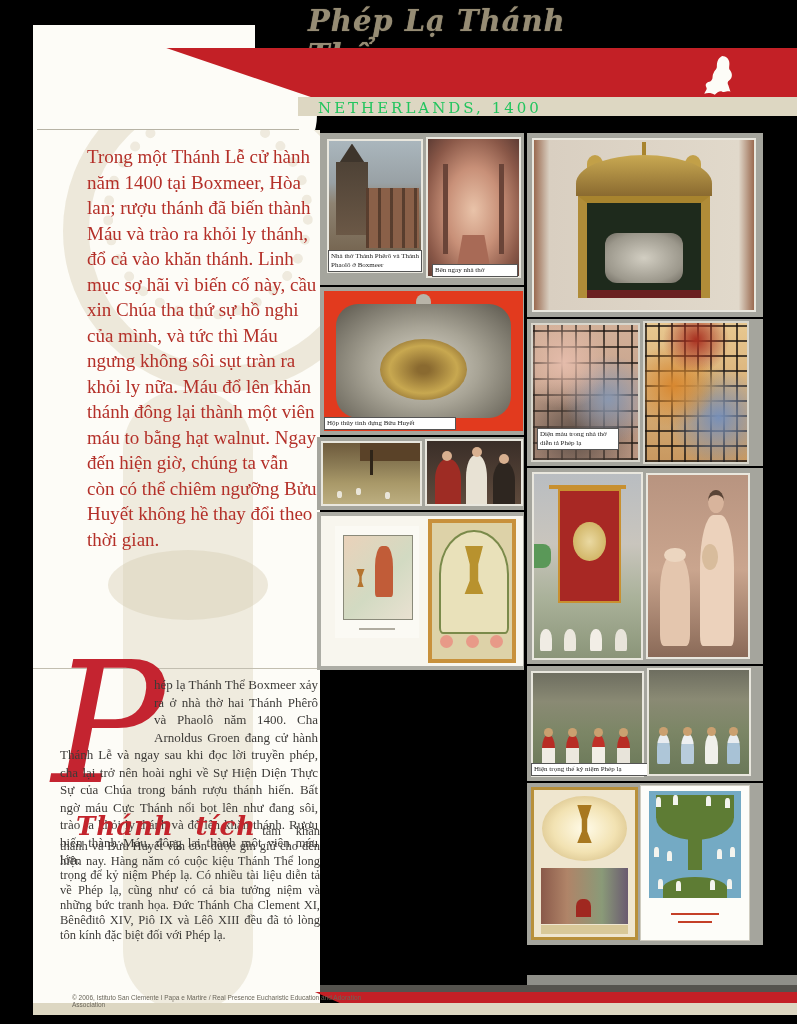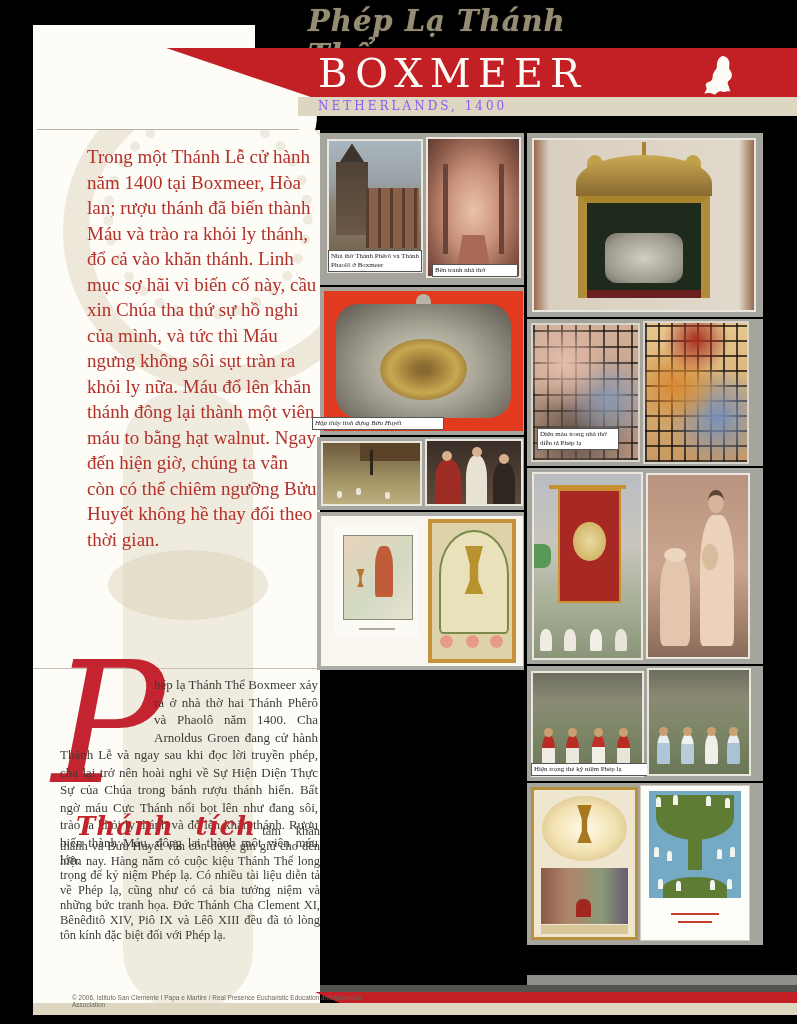--- a/index.html
+++ b/index.html
@@ -24,21 +24,21 @@
 
   
   .script-title{left:308px;top:4px;width:320px;font-family:"DejaVu Serif",serif;
       font-style:italic;font-weight:bold;font-size:29px;color:#968c74;letter-spacing:1px;
       text-shadow:0 0 1px #7c7460;}
   .red-band{left:140px;top:48px;width:657px;height:49px;background:#c32026;
       clip-path:polygon(4% 0,100% 0,100% 100%,26% 100%);}
   .city{left:318px;top:50px;font-family:"DejaVu Serif",serif;font-size:40px;color:#fdfcf7;
       letter-spacing:7px;}
   .beige-strip{left:298px;top:97px;width:499px;height:19px;background:#ddd7c2;}
-  .subtitle{left:318px;top:99px;font-family:"DejaVu Serif",serif;font-size:12px;color:#8b5cf6;
+  .subtitle{left:318px;top:99px;font-family:"DejaVu Serif",serif;font-size:15px;color:#22c55e;
       letter-spacing:3px;}
   .nl-map{left:698px;top:54px;width:44px;height:46px;}
 
   
   .intro{left:87px;top:144px;width:233px;font-size:19px;line-height:25.5px;color:#b43029;}
   .dropcap{left:52px;top:640px;font-family:"DejaVu Serif",serif;font-style:italic;
       font-size:168px;line-height:1;color:#c42430;}
   .story{left:60px;top:676px;width:258px;font-size:13px;line-height:17.5px;color:#3d3b38;
       text-align:justify;}
   .pspacer{float:left;width:94px;height:56px;}
@@ -220,21 +220,20 @@
     <div class="wm-ring"></div>
     <div class="wm-ring2"></div>
     <div class="wm-knob"></div>
     <div class="wm-stem"></div>
   </div>
   <div class="abs rule1"></div>
   <div class="abs rule2"></div>
 
   <div class="abs script-title">Phép Lạ Thánh Thể</div>
   <div class="abs red-band"></div>
-  <div class="abs city">BOXMEER</div>
   <div class="abs beige-strip"></div>
   <div class="abs subtitle">NETHERLANDS, 1400</div>
   <div class="abs nl-map">
     <svg viewBox="0 0 40 44" width="44" height="46">
         <path fill="#fdfcf7" d="M22 2c4 0 7 3 7 7 0 3-1 5 1 7 2 3 2 7-1 9-2 1-2 3-1 5l2 6c-3-1-5 1-8 0-2-1-5 1-7 3-3-2-7-2-10-1 1-3 3-4 2-6-2-4 1-5 4-6 3-2 1-5 3-8 1-3 3-3 3-6 0-4 1-8 5-10z"></path>
       </svg>
   </div>
 
   <div class="abs intro">Trong một Thánh Lễ cử hành năm 1400 tại Boxmeer, Hòa lan; rượu thánh đã biến thành Máu và trào ra khỏi ly thánh, đổ cả vào khăn thánh.  Linh mục sợ hãi vì biến cố này, cầu xin Chúa tha thứ sự hồ nghi của mình, và tức thì Máu ngưng không sôi sụt tràn ra khỏi ly nữa.  Máu đổ lên khăn thánh đông lại thành một viên máu to bằng hạt walnut.  Ngay đến hiện giờ, chúng ta  vẫn còn có thể chiêm ngưỡng Bửu Huyết không hề thay đổi theo thời gian.</div>
   <div class="abs dropcap">P</div>
@@ -262,28 +261,28 @@
     <div class="ce-nave"></div>
     <div class="ce-lawn"></div>
   </div>
   <div class="abs cap" style="left:328px;top:250px;width:88px;">Nhà thờ Thánh Phêrô và Thánh Phaolô ở Boxmeer</div>
 
   <div class="abs ph church-int">
     <div class="ci-col" style="left:16%;"></div>
     <div class="ci-col" style="right:16%;"></div>
     <div class="ci-aisle"></div>
   </div>
-  <div class="abs cap" style="left:432px;top:264px;width:80px;">Bên tranh nhà thờ</div>
+  <div class="abs cap" style="left:432px;top:264px;width:80px;">Bên ngay nhà thờ</div>
 
   <div class="abs ph reliq">
     <div class="rq-finial"></div>
     <div class="rq-casket"></div>
     <div class="rq-oval"></div>
   </div>
-  <div class="abs cap" style="left:312px;top:417px;width:126px;font-style:italic;">Hộp thủy tinh đựng Bửu Huyết</div>
+  <div class="abs cap" style="left:324px;top:417px;width:126px;">Hộp thủy tinh đựng Bửu Huyết</div>
 
   <div class="abs ph proc-old">
     <div class="po-roof"></div>
     <div class="po-cross"></div>
     <div class="speck" style="left:14%;bottom:10%;"></div>
     <div class="speck" style="left:34%;bottom:14%;"></div>
     <div class="speck" style="left:64%;bottom:8%;"></div>
   </div>
 
   <div class="abs ph clergy">

